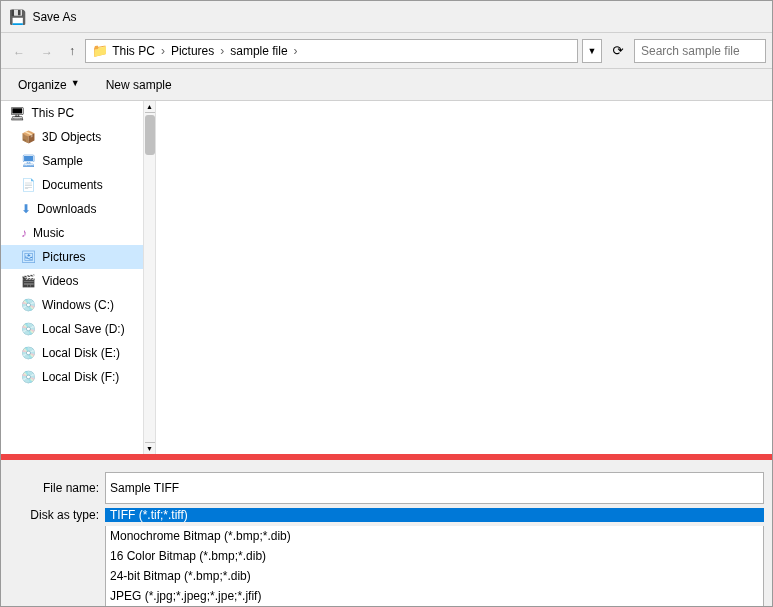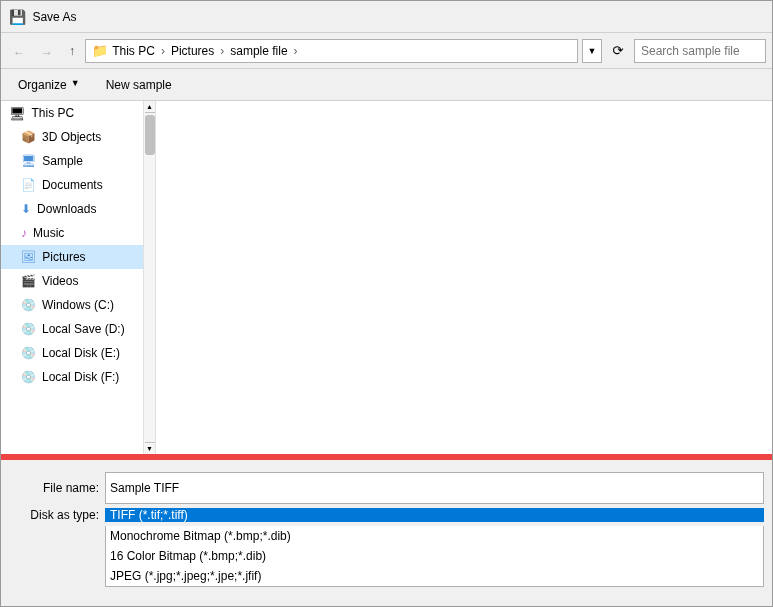--- a/index.html
+++ b/index.html
@@ -358,20 +358,23 @@
     </div>
 
     <div class="dropdown-list">
       <div class="dropdown-item">
         <span>Monochrome Bitmap (*.bmp;*.dib)</span>
       </div>
       <div class="dropdown-item">
         <span>16 Color Bitmap (*.bmp;*.dib)</span>
       </div>
       <div class="dropdown-item">
+        <span>24-bit Bitmap (*.bmp;*.dib)</span>
+      </div>
+      <div class="dropdown-item">
         <span>JPEG (*.jpg;*.jpeg;*.jpe;*.jfif)</span>
       </div>
 
     </div>
 
   </div>
 
 </div>
 
 </body></html>

